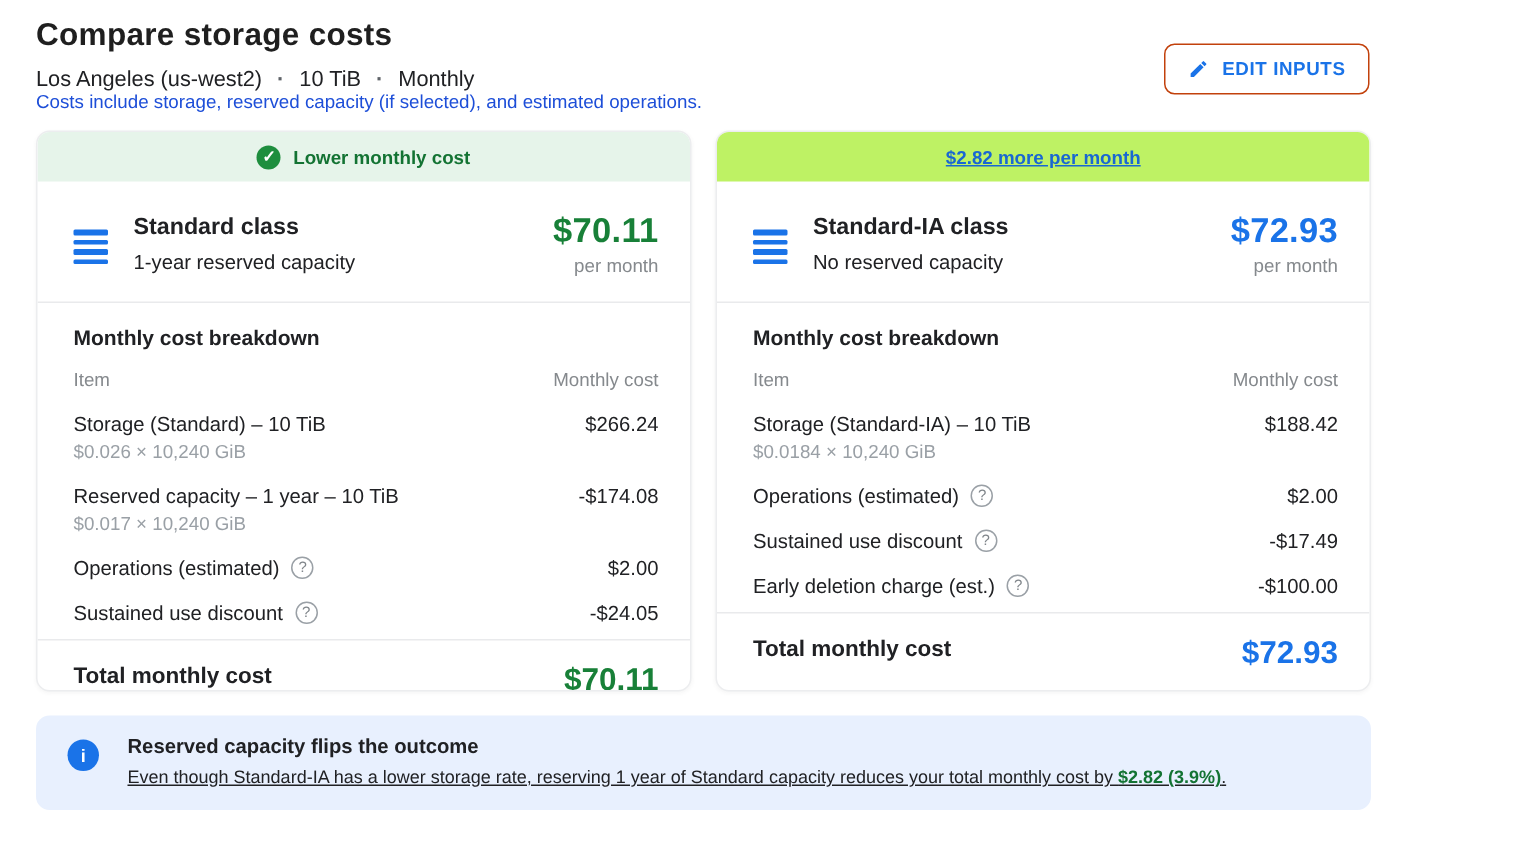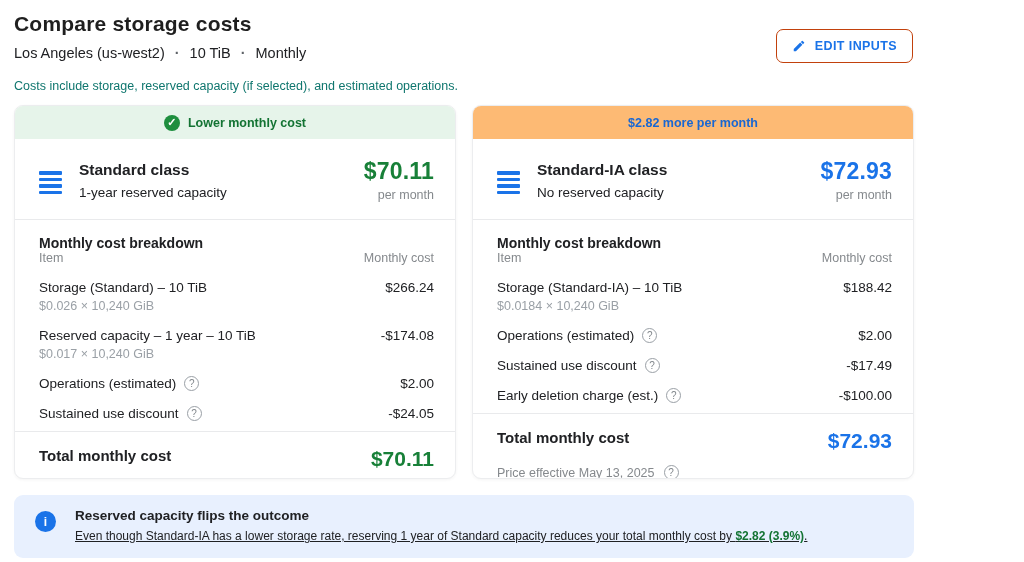--- a/index.html
+++ b/index.html
@@ -7,21 +7,21 @@
   body {
     font-family: "Liberation Sans", sans-serif;
     color: #202124;
     -webkit-font-smoothing: antialiased;
   }
   .page {
     position: relative;
     width: 928px;
     height: 562px;
     background: #fff;
-    padding: 10px 14px 0 14px;
+    padding: 10px 14px 0 24px;
     overflow: hidden;
   }
 
   
   .page-title {
     font-size: 21px;
     font-weight: 700;
     letter-spacing: .2px;
     color: #1f1f1f;
     margin-top: 2px;
@@ -29,23 +29,23 @@
   .subtitle {
     display: flex;
     align-items: center;
     gap: 10px;
     margin-top: 9px;
     font-size: 14.5px;
     color: #202124;
   }
   .subtitle .dot { color: #5f6368; font-weight: 700; }
   .header-note {
-    margin-top: 18px;
+    margin-top: 0;
     font-size: 12.5px;
-    color: #0f766e;
+    color: #1d4ed8;
   }
   .edit-btn {
     position: absolute;
     top: 29px;
     right: 15px;
     display: inline-flex;
     align-items: center;
     gap: 9px;
     background: #fff;
     border: 1px solid #c2410c;
@@ -76,21 +76,21 @@
     height: 33px;
     flex: 0 0 33px;
     display: flex;
     align-items: center;
     justify-content: center;
     gap: 8px;
     font-size: 12.5px;
     font-weight: 600;
   }
   .banner.winner { background: #e6f4ea; color: #137333; }
-  .banner.delta  { background: #fdba74; color: #1967d2; }
+  .banner.delta  { background: #bef264; color: #1967d2; text-decoration: underline; }
   .check-icon {
     width: 16px; height: 16px;
     border-radius: 50%;
     background: #1e8e3e;
     color: #fff;
     font-size: 11px; font-weight: 700;
     display: inline-flex; align-items: center; justify-content: center;
   }
 
   .card-head {
@@ -111,20 +111,21 @@
   .green { color: #188038; }
   .blue  { color: #1a73e8; }
   .red   { color: #d93025; }
 
   .divider { height: 1px; background: #e9eaec; flex: 0 0 1px; }
 
   .breakdown { flex: 1; padding: 15px 21px 10px 24px; }
   .bd-title { font-size: 14px; font-weight: 700; color: #202124; }
   .bd-cols {
     display: flex; justify-content: space-between;
+    margin-top: 13px;
     font-size: 12.5px; color: #85898d; text-align: center;
   }
   .bd-row {
     display: flex; justify-content: space-between; align-items: flex-start;
     margin-top: 15px;
   }
   .bd-label-wrap { display: flex; align-items: center; gap: 8px; }
   .bd-label { font-size: 13.5px; color: #202124; }
   .bd-sub { font-size: 12.5px; color: #9aa0a6; margin-top: 4px; }
   .bd-value { font-size: 13.5px; color: #202124; white-space: nowrap; }

